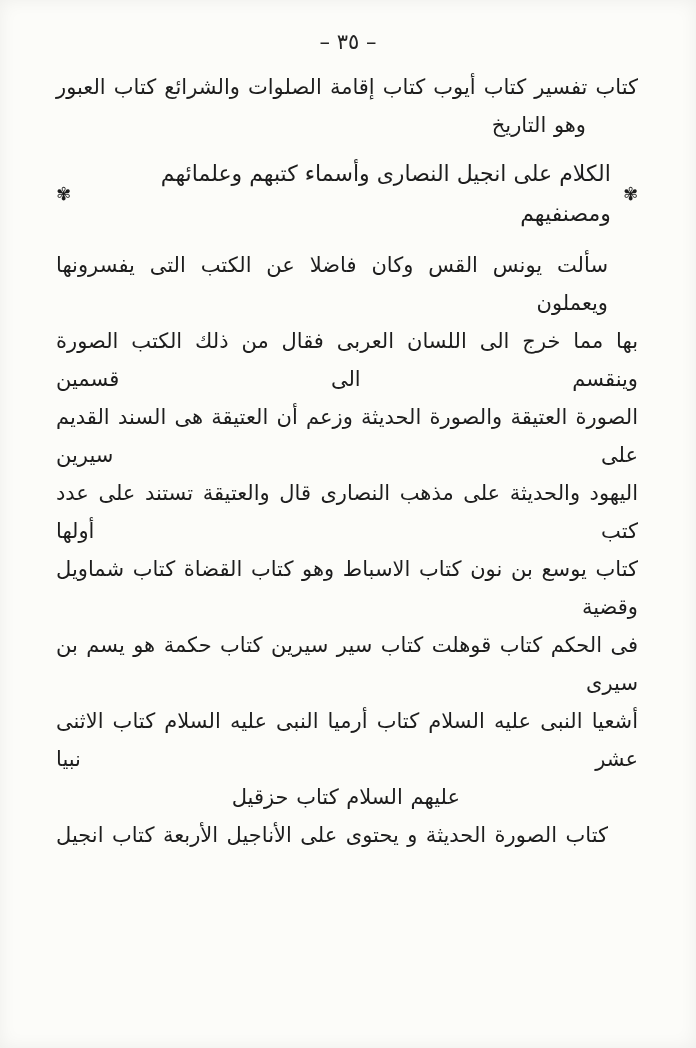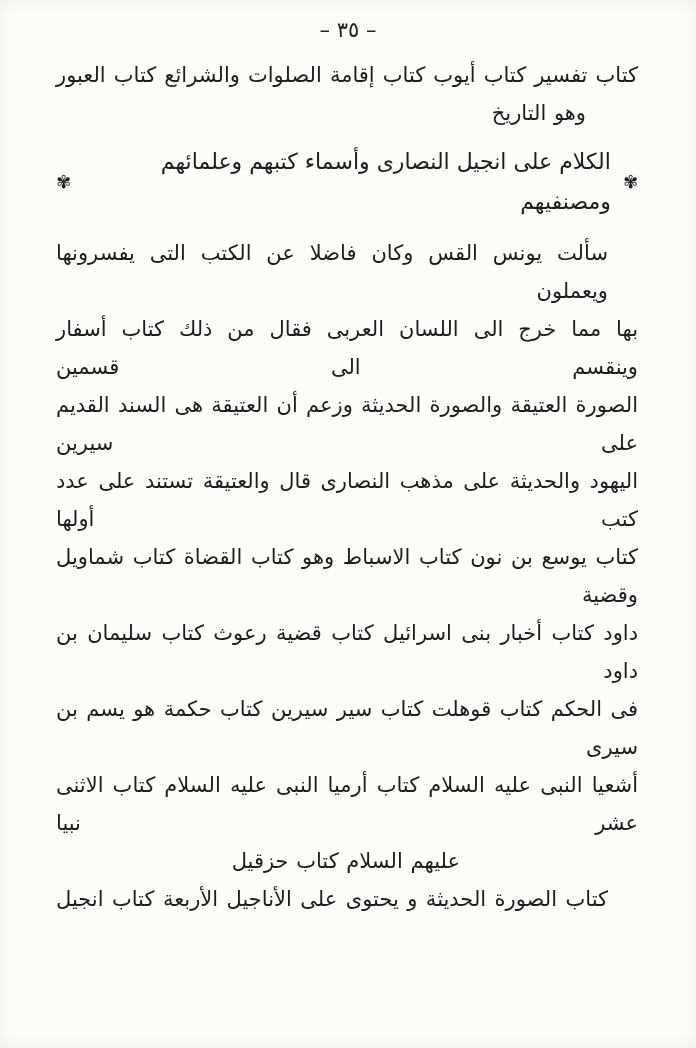--- a/index.html
+++ b/index.html
@@ -10,21 +10,21 @@
     margin: 0 auto;
     background: #fcfcf9;
     box-shadow: inset 0 0 18px rgba(0,0,0,0.06);
     overflow: hidden;
     font-family: "DejaVu Sans", "Liberation Serif", sans-serif;
     color: #1d1d1d;
     direction: rtl;
   }
   .page-number {
     text-align: center;
-    padding-top: 18px;
+    padding-top: 30px;
     font-size: 21px;
     letter-spacing: 2px;
     color: #242424;
   }
   .text-block {
     padding: 14px 58px 0 56px;
     font-size: 21px;
     line-height: 38px;
   }
   .line {
@@ -60,24 +60,23 @@
     <div class="line">كتاب تفسير كتاب أيوب كتاب إقامة الصلوات والشرائع كتاب العبور</div>
     <div class="line endline cont2">وهو التاريخ</div>
 
     <div class="heading-row">
       <span class="ornament">✾</span>
       <span>الكلام على انجيل النصارى وأسماء كتبهم وعلمائهم ومصنفيهم</span>
       <span class="ornament">✾</span>
     </div>
 
     <div class="line start">سألت يونس القس وكان فاضلا عن الكتب التى يفسرونها ويعملون</div>
-    <div class="line">بها مما خرج الى اللسان العربى فقال من ذلك كتاب أسفار وينقسم الى قسمين</div>
+    <div class="line">بها مما خرج الى اللسان العربى فقال من ذلك الكتب الصورة وينقسم الى قسمين</div>
     <div class="line">الصورة العتيقة والصورة الحديثة وزعم أن العتيقة هى السند القديم على سيرين</div>
     <div class="line">اليهود والحديثة على مذهب النصارى قال والعتيقة تستند على عدد كتب أولها</div>
     <div class="line">كتاب يوسع بن نون كتاب الاسباط وهو كتاب القضاة كتاب شماويل وقضية</div>
-    <div class="line">داود كتاب أخبار بنى اسرائيل كتاب قضية رعوث كتاب سليمان بن داود</div>
     <div class="line">فى الحكم كتاب قوهلت كتاب سير سيرين كتاب حكمة هو يسم بن سيرى</div>
     <div class="line">أشعيا النبى عليه السلام كتاب أرميا النبى عليه السلام كتاب الاثنى عشر نبيا</div>
     <div class="line endline short13">عليهم السلام كتاب حزقيل</div>
     <div class="line start">كتاب الصورة الحديثة و يحتوى على الأناجيل الأربعة كتاب انجيل</div>
 
   </div>
 </div>
 
 </body></html>

